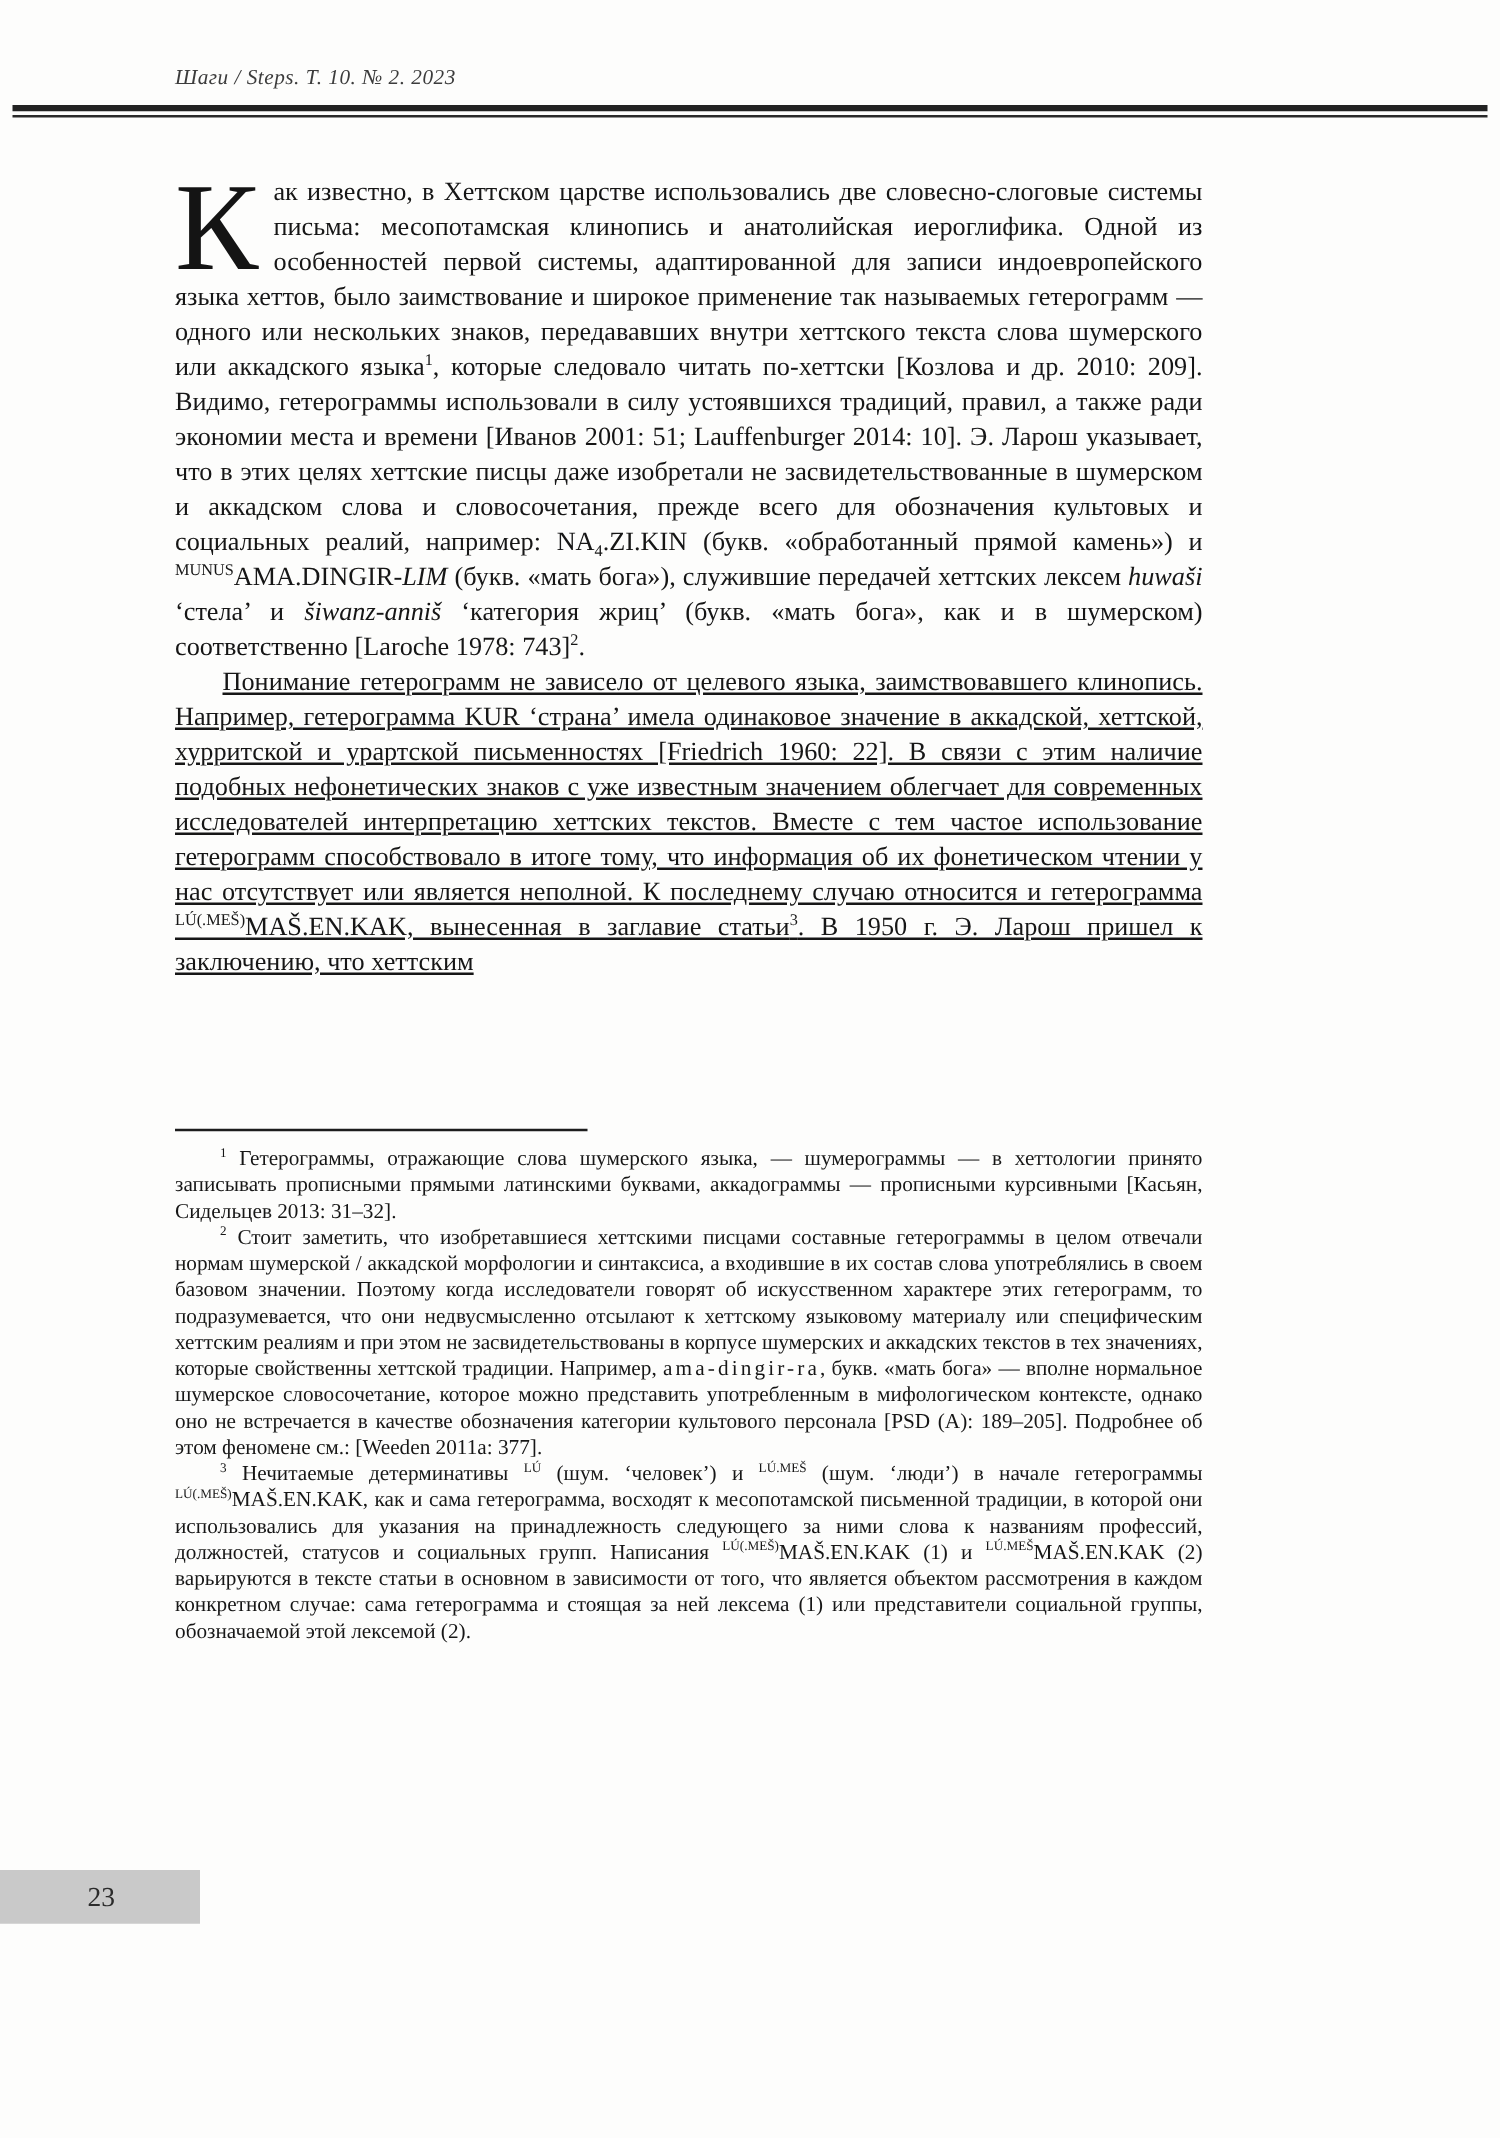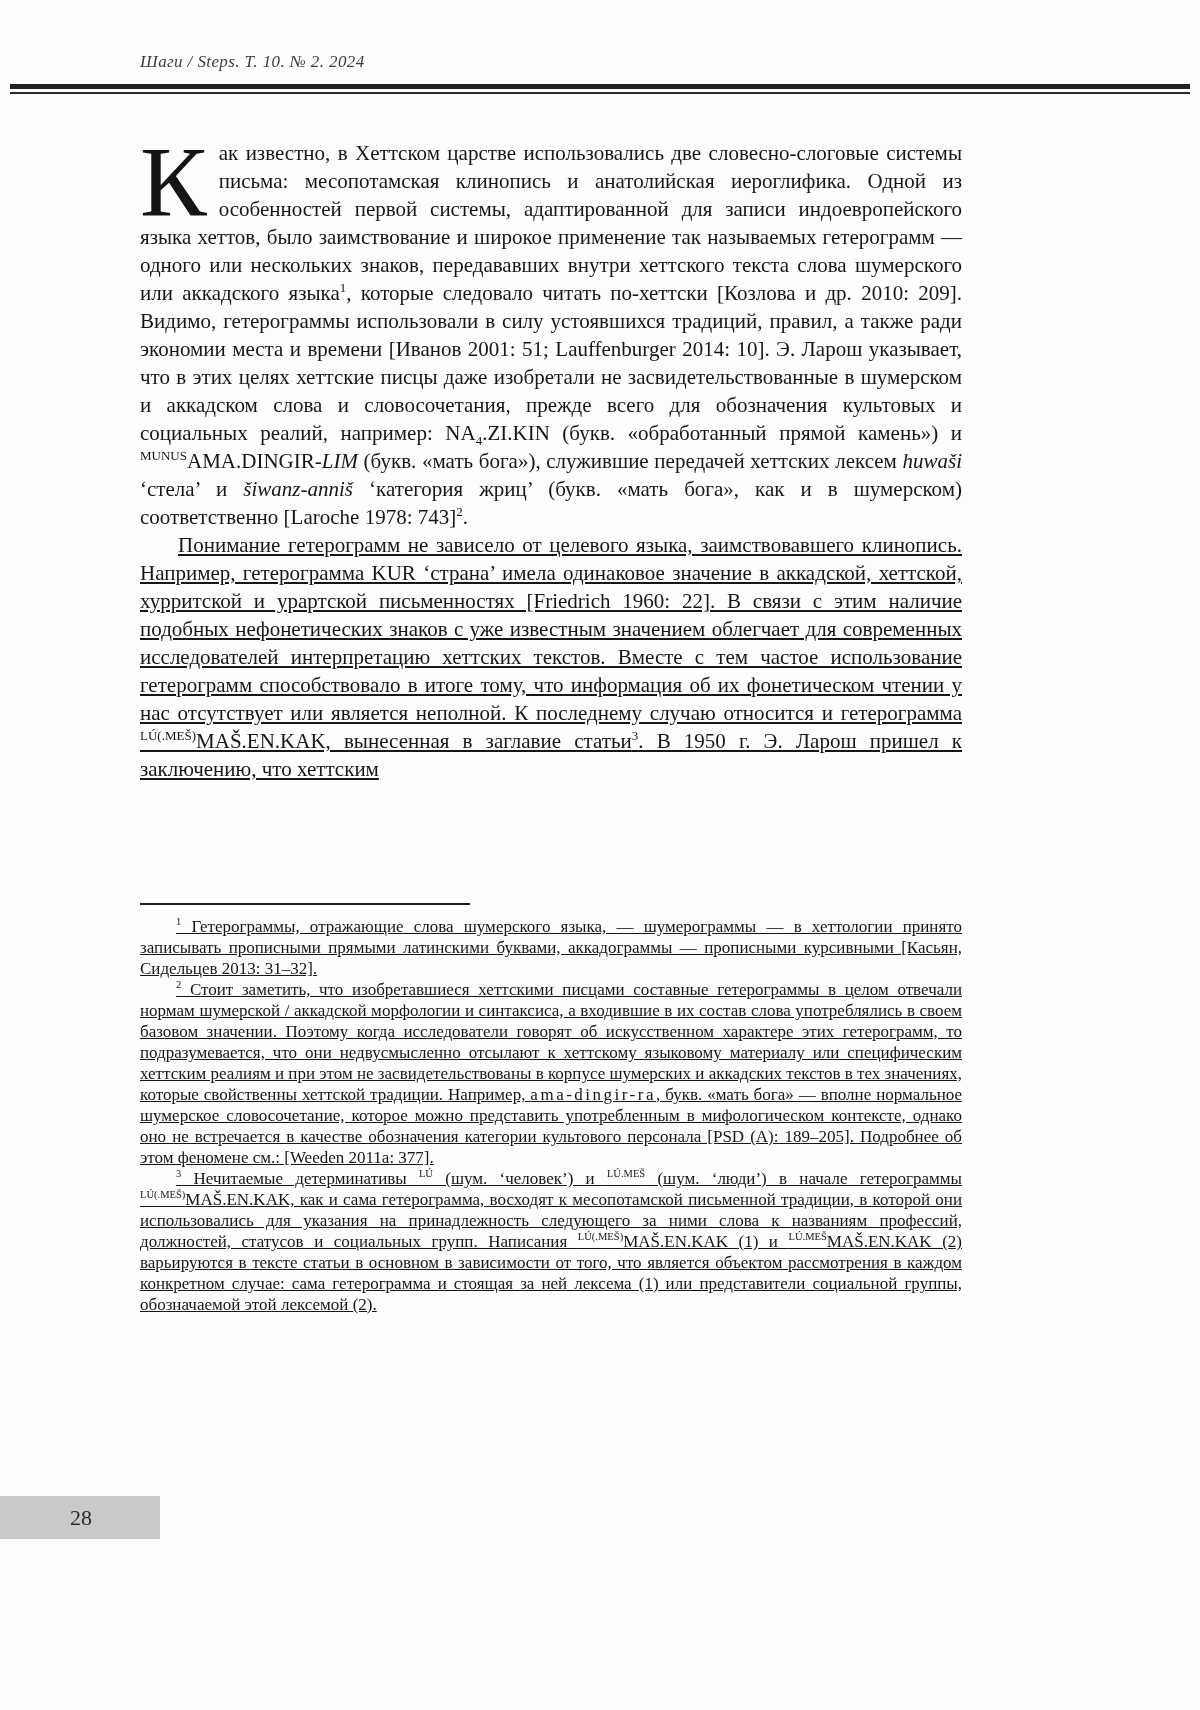--- a/index.html
+++ b/index.html
@@ -54,21 +54,21 @@
     border-top: 2px solid #1d1d1d;
   }
   .footnotes {
     position: absolute;
     left: 140px; top: 916px;
     width: 822px;
     font-size: 17px;
     line-height: 21px;
     text-align: justify;
   }
-  .fn { margin: 0; text-indent: 36px; text-decoration: underline; }
+  .fn { margin: 0; text-indent: 36px; }
   .r-sup { font-size: 62%; vertical-align: super; line-height: 0; }
   .r-sub { font-size: 62%; vertical-align: sub; line-height: 0; }
   .r-i   { font-style: italic; font-family: Liberation Serif, serif; }
   .r-sp  { letter-spacing: 2.5px; }
   .page-number-box {
     position: absolute;
     left: 0; top: 1496px;
     width: 160px; height: 43px;
     background: #c9c9c9;
   }
@@ -79,21 +79,21 @@
     font-size: 22px;
     color: #2b2b2b;
   }
 </style>
 </head>
 <body>
 
 <div class="page">
 
   <header class="running-head">
-    <span>Шаги / Steps. Т. 10. № 2. 2024</span>
+    <span>Шаги / Steps. Т. 10. № 2. 2023</span>
   </header>
 
   <div class="head-rule"></div>
 
   <main class="text-block">
     <p class="para">
       <span class="dropcap">К</span><span><span>ак известно, в Хеттском царстве использовались две словесно-слоговые системы письма: месопотамская клинопись и анатолийская иероглифика. Одной из особенностей первой системы, адаптированной для записи индоевропейского языка хеттов, было заимствование и широкое применение так называемых гетерограмм — одного или нескольких знаков, передававших внутри хеттского текста слова шумерского или аккадского языка</span><span class="r-sup">1</span><span>, которые следовало читать по-хеттски [Козлова и др. 2010: 209]. Видимо, гетерограммы использовали в силу устоявшихся традиций, правил, а также ради экономии места и времени [Иванов 2001: 51; Lauffenburger 2014: 10]. Э. Ларош указывает, что в этих целях хеттские писцы даже изобретали не засвидетельствованные в шумерском и аккадском слова и словосочетания, прежде всего для обозначения культовых и социальных реалий, например: NA</span><span class="r-sub">4</span><span>.ZI.KIN (букв. «обработанный прямой камень») и </span><span class="r-sup">MUNUS</span><span>AMA.DINGIR-</span><span class="r-i">LIM</span><span> (букв. «мать бога»), служившие передачей хеттских лексем </span><span class="r-i">huwaši</span><span> ‘стела’ и </span><span class="r-i">šiwanz-anniš</span><span> ‘категория жриц’ (букв. «мать бога», как и в шумерском) соответственно [Laroche 1978: 743]</span><span class="r-sup">2</span><span>.</span></span>
     </p>
     <p class="para indent">
       <span><span>Понимание гетерограмм не зависело от целевого языка, заимствовавшего клинопись. Например, гетерограмма KUR ‘страна’ имела одинаковое значение в аккадской, хеттской, хурритской и урартской письменностях [Friedrich 1960: 22]. В связи с этим наличие подобных нефонетических знаков с уже известным значением облегчает для современных исследователей интерпретацию хеттских текстов. Вместе с тем частое использование гетерограмм способствовало в итоге тому, что информация об их фонетическом чтении у нас отсутствует или является неполной. К последнему случаю относится и гетерограмма </span><span class="r-sup">LÚ(.MEŠ)</span><span>MAŠ.EN.KAK, вынесенная в заглавие статьи</span><span class="r-sup">3</span><span>. В 1950 г. Э. Ларош пришел к заключению, что хеттским</span></span>
@@ -108,16 +108,16 @@
     </p>
     <p class="fn">
       <span><span class="r-sup">2</span><span> Стоит заметить, что изобретавшиеся хеттскими писцами составные гетерограммы в целом отвечали нормам шумерской / аккадской морфологии и синтаксиса, а входившие в их состав слова употреблялись в своем базовом значении. Поэтому когда исследователи говорят об искусственном характере этих гетерограмм, то подразумевается, что они недвусмысленно отсылают к хеттскому языковому материалу или специфическим хеттским реалиям и при этом не засвидетельствованы в корпусе шумерских и аккадских текстов в тех значениях, которые свойственны хеттской традиции. Например, </span><span class="r-sp">ama-dingir-ra</span><span>, букв. «мать бога» — вполне нормальное шумерское словосочетание, которое можно представить употребленным в мифологическом контексте, однако оно не встречается в качестве обозначения категории культового персонала [PSD (A): 189–205]. Подробнее об этом феномене см.: [Weeden 2011a: 377].</span></span>
     </p>
     <p class="fn">
       <span><span class="r-sup">3</span><span> Нечитаемые детерминативы </span><span class="r-sup">LÚ</span><span> (шум. ‘человек’) и </span><span class="r-sup">LÚ.MEŠ</span><span> (шум. ‘люди’) в начале гетерограммы </span><span class="r-sup">LÚ(.MEŠ)</span><span>MAŠ.EN.KAK, как и сама гетерограмма, восходят к месопотамской письменной традиции, в которой они использовались для указания на принадлежность следующего за ними слова к названиям профессий, должностей, статусов и социальных групп. Написания </span><span class="r-sup">LÚ(.MEŠ)</span><span>MAŠ.EN.KAK (1) и </span><span class="r-sup">LÚ.MEŠ</span><span>MAŠ.EN.KAK (2) варьируются в тексте статьи в основном в зависимости от того, что является объектом рассмотрения в каждом конкретном случае: сама гетерограмма и стоящая за ней лексема (1) или представители социальной группы, обозначаемой этой лексемой (2).</span></span>
     </p>
   </section>
 
   <div class="page-number-box">
-    <span class="page-number">28</span>
+    <span class="page-number">23</span>
   </div>
 
 </div>
 
 </body></html>

